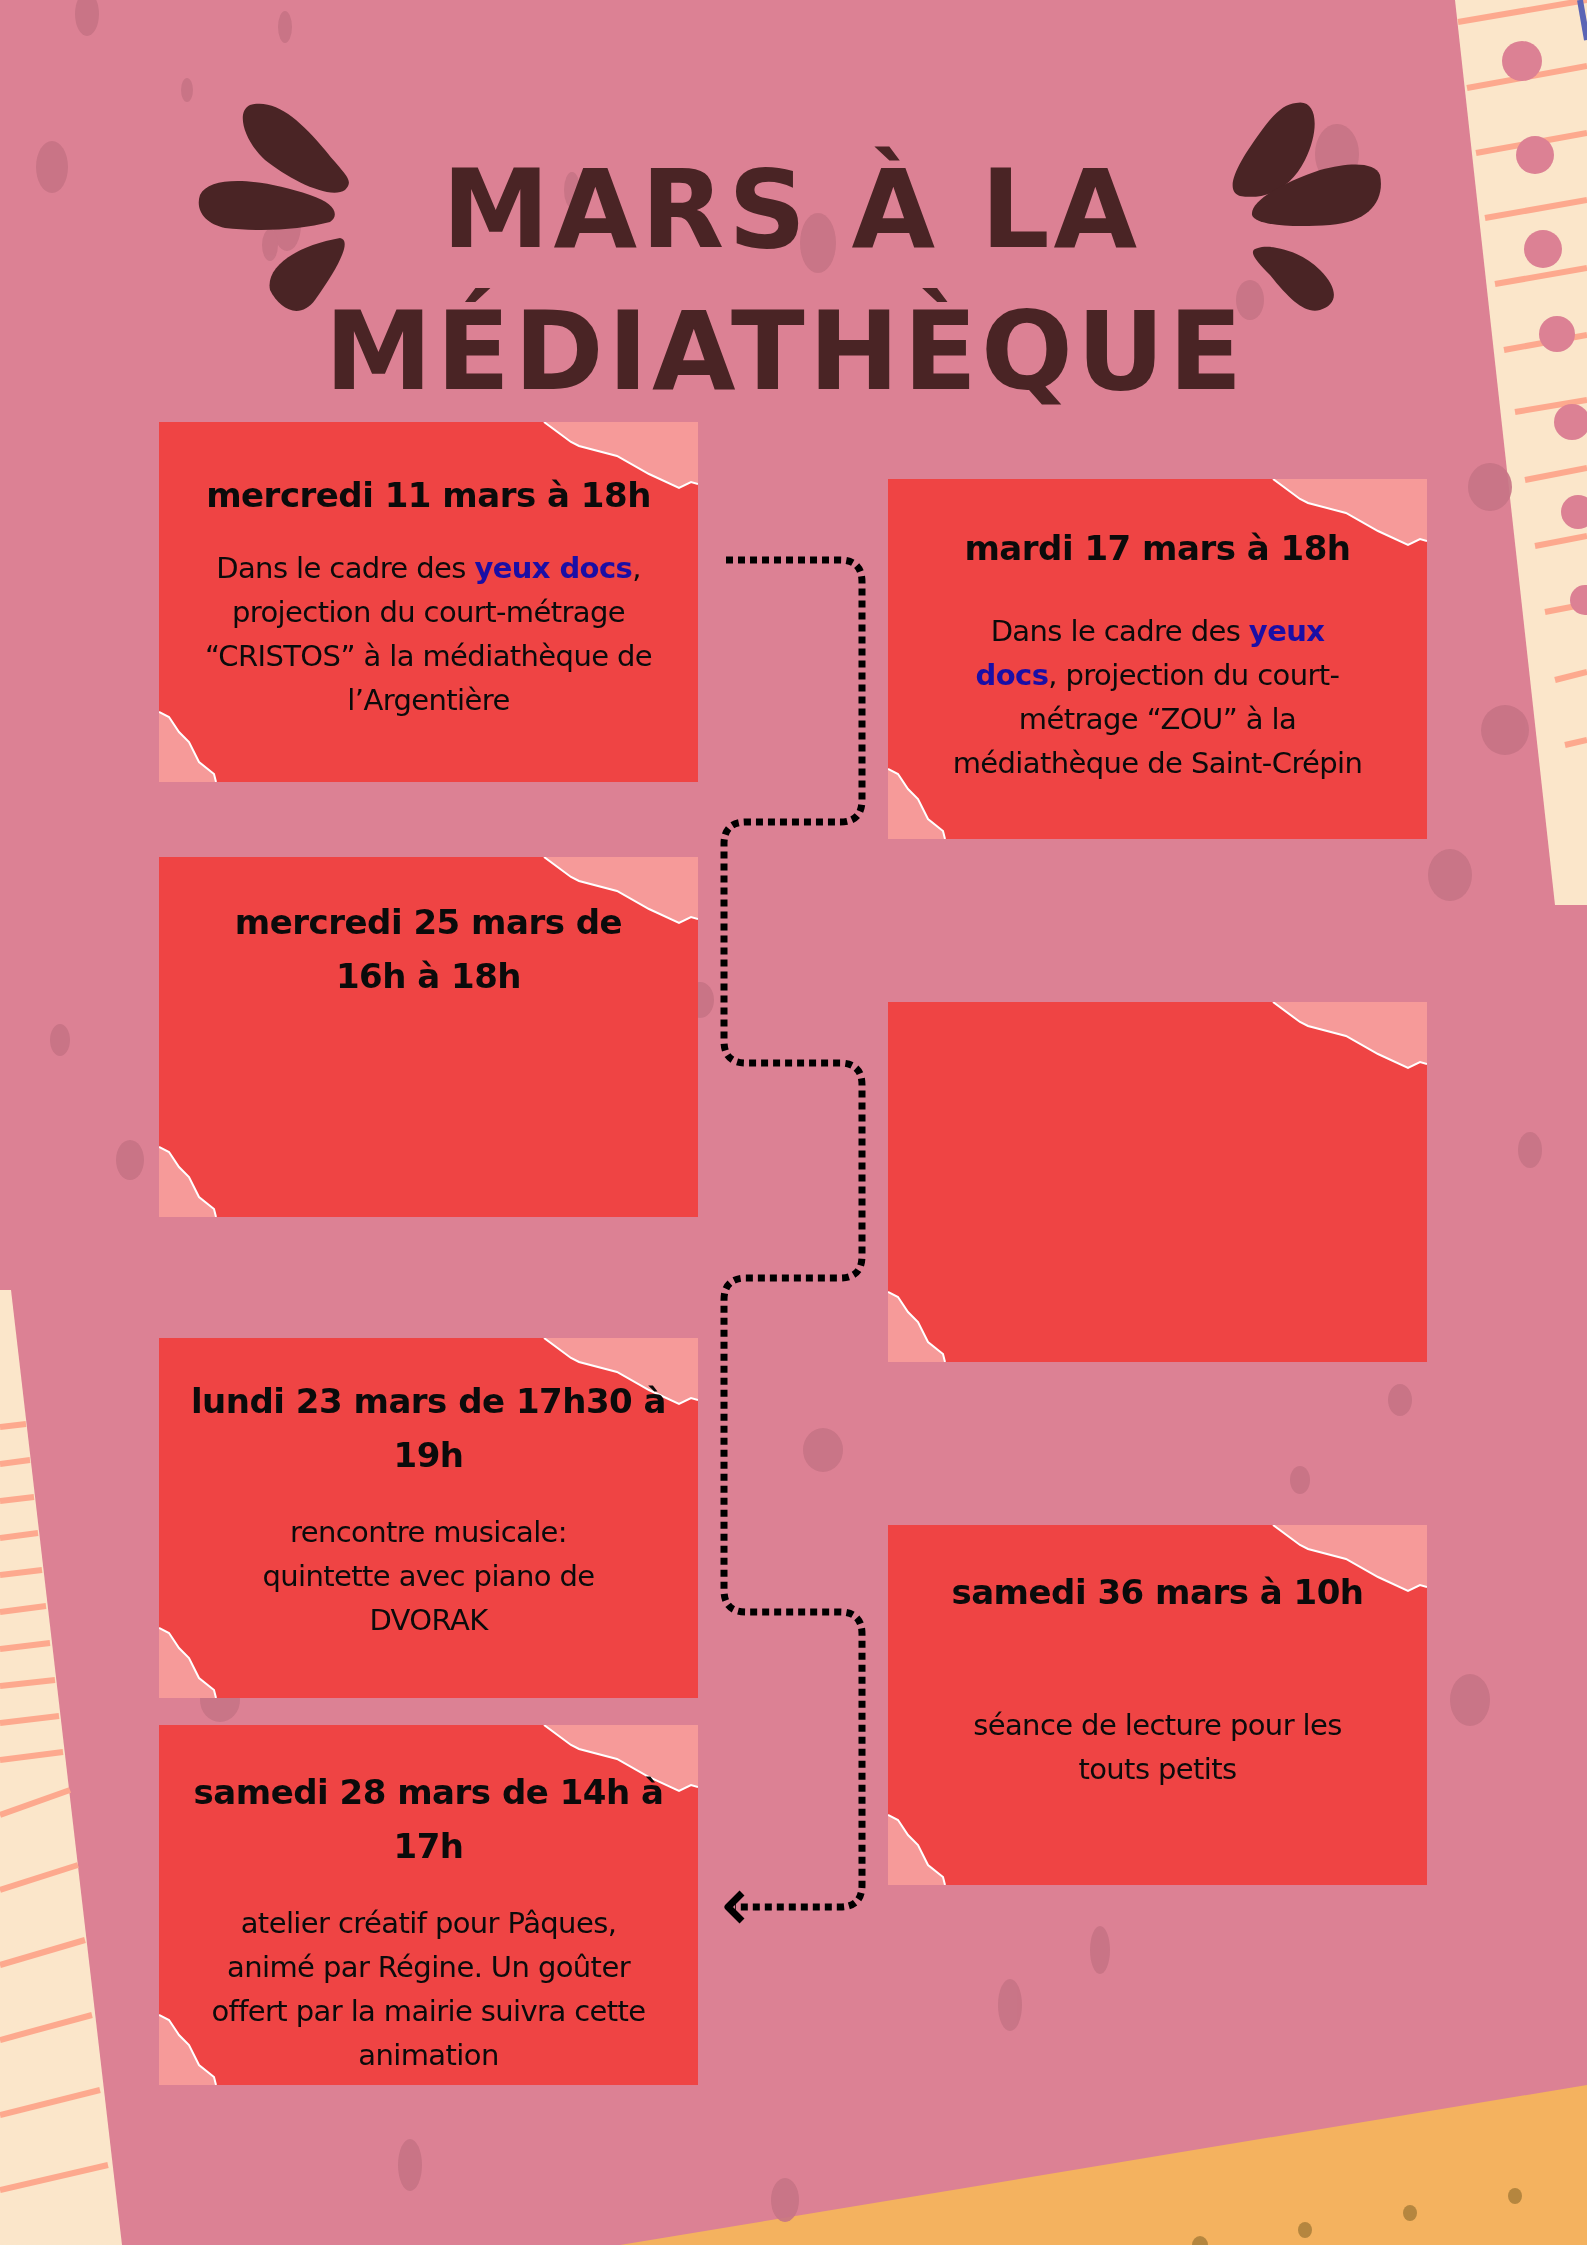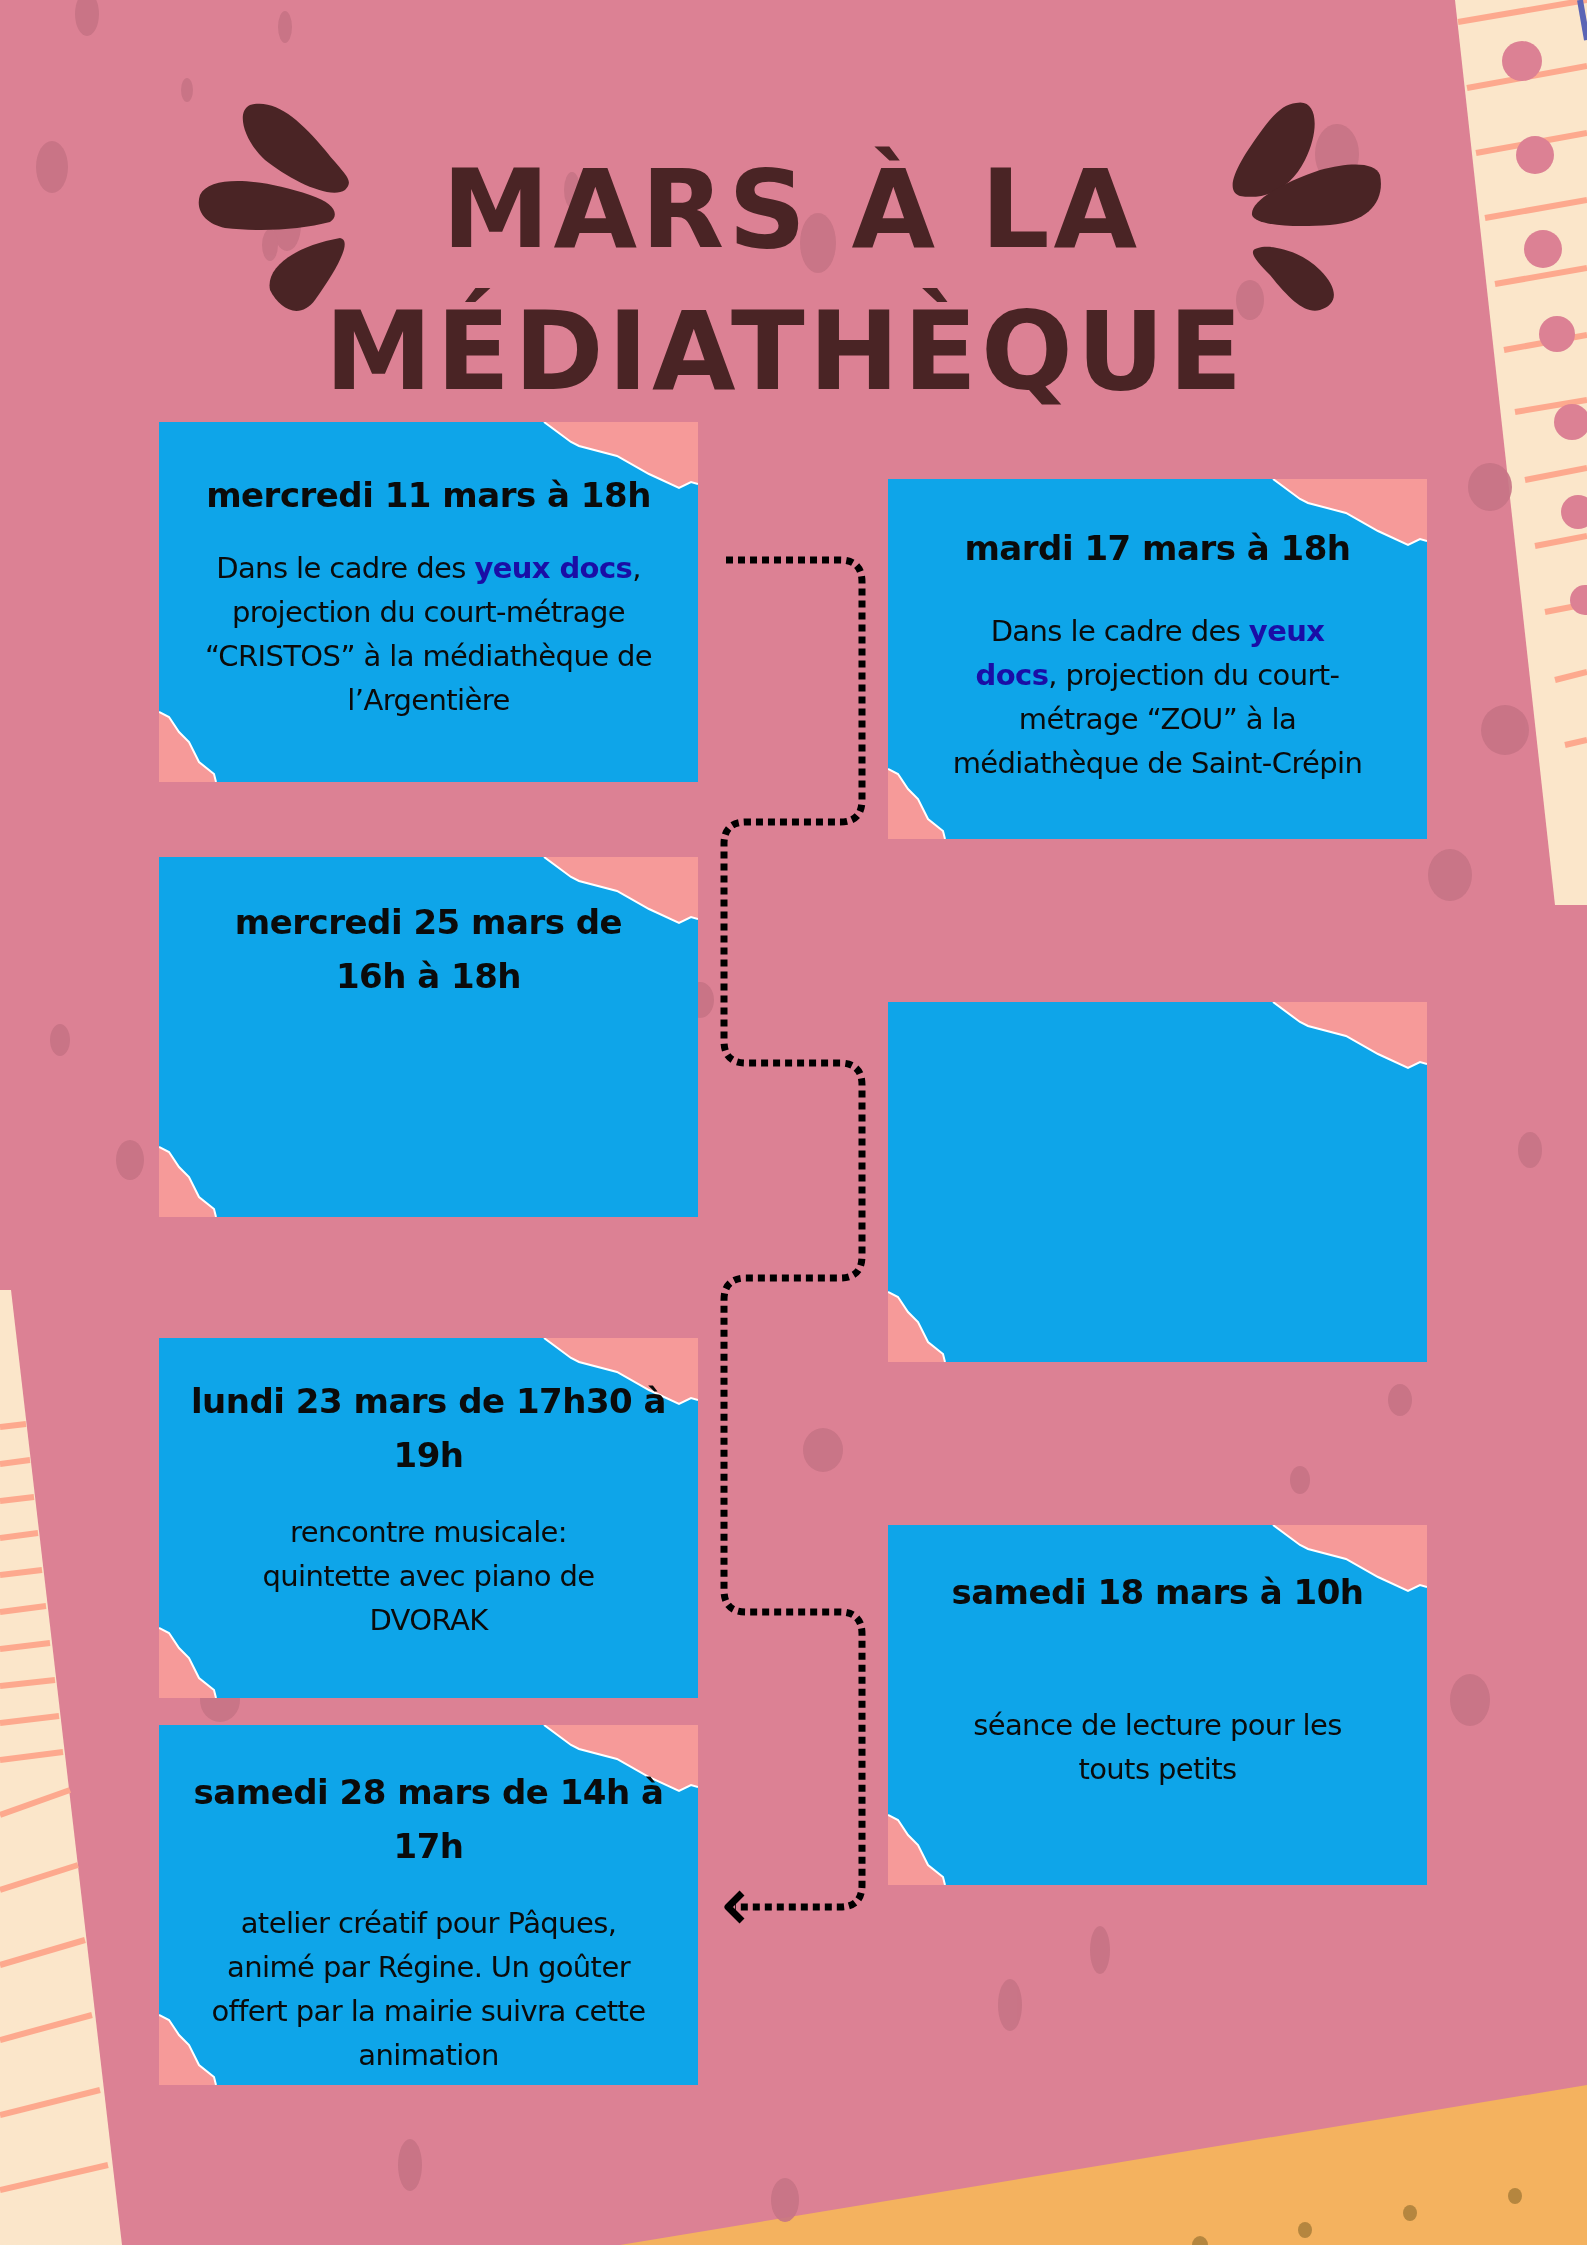--- a/index.html
+++ b/index.html
@@ -1,21 +1,21 @@
 <!DOCTYPE html>
 <html><head>
 <meta charset="utf-8">
 <style>
   html, body { margin:0; padding:0; }
   body { width:1587px; height:2245px; position:relative; overflow:hidden; background:#dc8194; font-family:"Liberation Sans", sans-serif; }
   .bg { position:absolute; left:0; top:0; width:1587px; height:2245px; }
   .title { position:absolute; left:0; width:1587px; text-align:center; color:#4a2425; font-family:"DejaVu Sans", sans-serif; font-weight:bold; letter-spacing:4px; margin:0; }
   .title.l1 { top:150px; font-size:108px; line-height:120px; left:-2px; }
   .title.l2 { top:292px; font-size:108px; line-height:120px; left:-8px; }
-  .card { position:absolute; width:539px; height:360px; background:#0ea5e9; box-sizing:border-box; text-align:center; color:#0b0b0b; }
+  .card { position:absolute; width:539px; height:360px; background:#ef4444; box-sizing:border-box; text-align:center; color:#0b0b0b; }
   .card svg.deco { position:absolute; left:0; top:0; width:539px; height:360px; }
   .card .inner { position:absolute; left:30px; right:30px; top:0; }
   .card h2 { margin:0; font-family:"DejaVu Sans", sans-serif; font-weight:bold; font-size:34px; line-height:54px; letter-spacing:-0.5px; }
   .card p { margin:0; font-family:"DejaVu Sans", sans-serif; font-size:29px; line-height:44px; letter-spacing:-0.6px; }
   .card .hl { color:#1a0ea6; font-weight:bold; }
 </style>
 </head>
 <body>
 
 <svg class="bg" viewBox="0 0 1587 2245">
@@ -192,21 +192,21 @@
 </div>
 
 <div class="card" style="left:888px; top:1525px;">
     <svg class="deco" viewBox="0 0 539 360" preserveAspectRatio="none">
     <polygon points="385,0 539,0 539,62 532,60 520,66 490,52 458,34 420,24 412,20" fill="#f69a99"></polygon>
     <polyline points="385,0 412,20 420,24 458,34 490,52 520,66 532,60 539,62" fill="none" stroke="#fff" stroke-width="2"></polyline>
     <polygon points="0,290 10,295 20,310 30,320 40,340 55,352 57,360 0,360" fill="#f69a99"></polygon>
     <polyline points="0,290 10,295 20,310 30,320 40,340 55,352 57,360" fill="none" stroke="#fff" stroke-width="2"></polyline>
   </svg>
   <div class="inner" style="top:40px;">
-    <h2>samedi 18 mars à 10h</h2>
+    <h2>samedi 36 mars à 10h</h2>
     <p style="margin-top:84px; padding:0 40px;"><span>séance de lecture pour les touts petits</span></p>
   </div>
 </div>
 
 <div class="card" style="left:159px; top:1725px;">
     <svg class="deco" viewBox="0 0 539 360" preserveAspectRatio="none">
     <polygon points="385,0 539,0 539,62 532,60 520,66 490,52 458,34 420,24 412,20" fill="#f69a99"></polygon>
     <polyline points="385,0 412,20 420,24 458,34 490,52 520,66 532,60 539,62" fill="none" stroke="#fff" stroke-width="2"></polyline>
     <polygon points="0,290 10,295 20,310 30,320 40,340 55,352 57,360 0,360" fill="#f69a99"></polygon>
     <polyline points="0,290 10,295 20,310 30,320 40,340 55,352 57,360" fill="none" stroke="#fff" stroke-width="2"></polyline>

